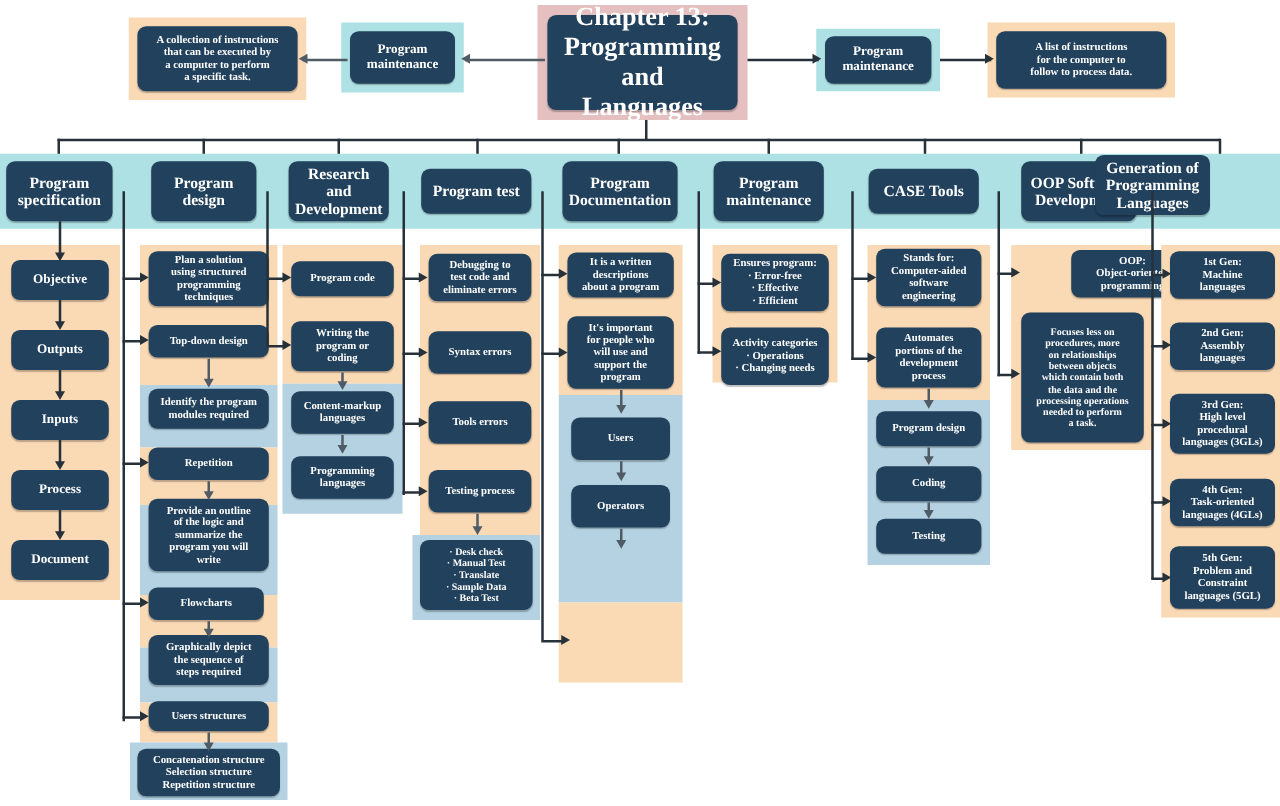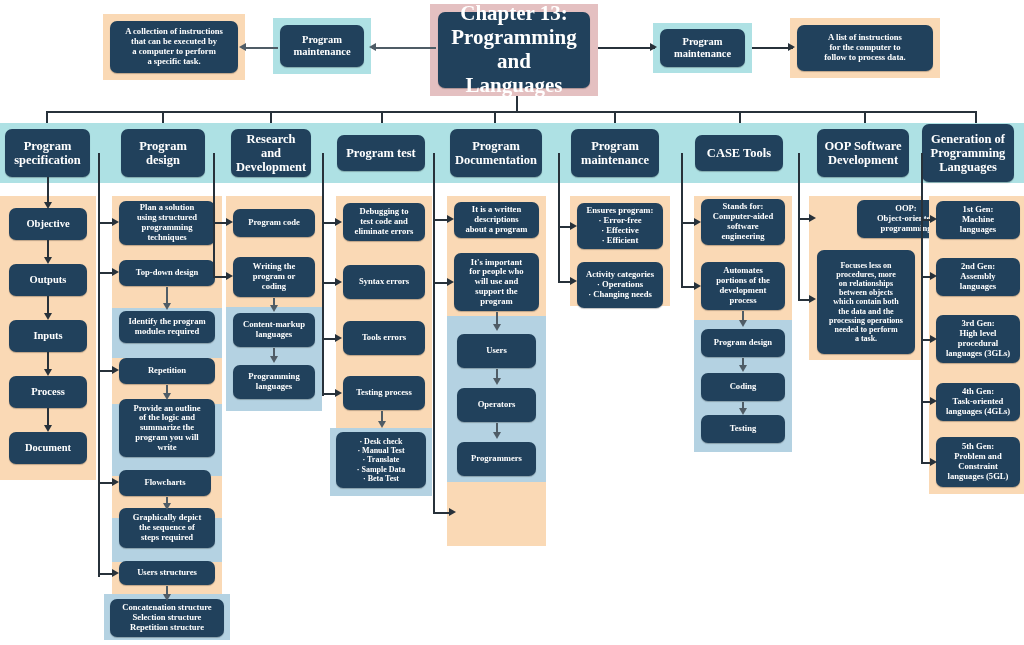--- a/index.html
+++ b/index.html
@@ -126,21 +126,21 @@
     </div>
   <div class="node t-head" style="left:571px;top:129px;width:88px;height:48px;">
     <span>Program<br>maintenance</span>
     </div>
   <div class="node t-head" style="left:695px;top:135px;width:88px;height:36px;">
     <span>CASE Tools</span>
     </div>
   <div class="node t-head" style="left:817px;top:129px;width:92px;height:48px;">
     <span>OOP Software<br>Development</span>
     </div>
-  <div class="node t-head" style="left:922px;top:124px;width:92px;height:58px;">
+  <div class="node t-head" style="left:876px;top:124px;width:92px;height:48px;">
     <span>Generation of<br>Programming<br>Languages</span>
     </div>
 
   <div class="panel peach" style="left:0px;top:196px;width:96px;height:284px;"></div>
   <div class="node t-mid" style="left:9px;top:208px;width:78px;height:32px;">
     <span>Objective</span>
     </div>
   <div class="node t-mid" style="left:9px;top:264px;width:78px;height:32px;">
     <span>Outputs</span>
     </div>
@@ -288,23 +288,20 @@
     <span>It is a written<br>descriptions<br>about a program</span>
     </div>
   <div class="node t-body" style="left:454px;top:253px;width:85px;height:58px;">
     <span>It's important<br>for people who<br>will use and<br>support the<br>program</span>
     </div>
   <div class="node t-body" style="left:457px;top:334px;width:79px;height:34px;">
     <span>Users</span>
     </div>
   <div class="node t-body" style="left:457px;top:388px;width:79px;height:34px;">
     <span>Operators</span>
-    </div>
-  <div class="node t-body" style="left:457px;top:442px;width:79px;height:34px;">
-    <span>Programmers</span>
     </div>
 
   <div class="ln lnv" style="left:433px;top:153px;height:359px;"></div>
   <div class="ln lnh" style="left:433px;top:219px;width:16px;"></div>
   <div class="arw arw-r" style="left:447px;top:215px;"></div>
   <div class="ln lnh" style="left:433px;top:282px;width:16px;"></div>
   <div class="arw arw-r" style="left:447px;top:278px;"></div>
   <div class="ln lnh" style="left:433px;top:512px;width:18px;"></div>
   <div class="arw arw-r" style="left:449px;top:508px;"></div>
   <div class="ln lnv lng" style="left:496px;top:312px;height:14px;"></div>

